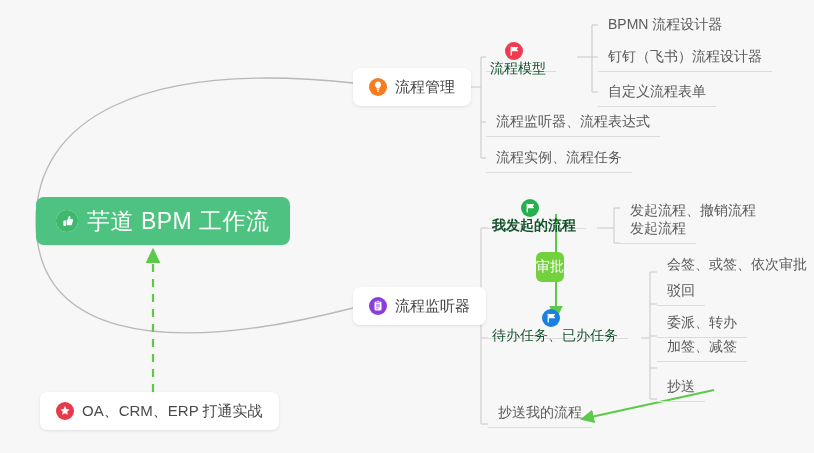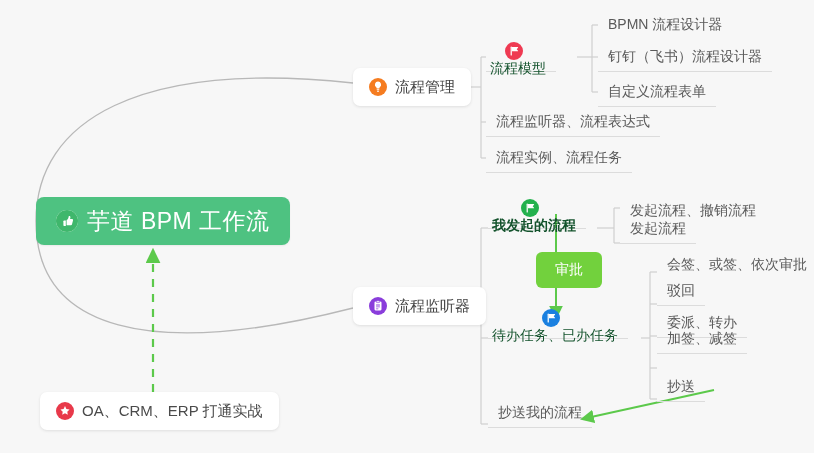--- a/index.html
+++ b/index.html
@@ -89,22 +89,22 @@
     border-bottom: 1px solid #dcdcdc;
     color: #14532d;
     font-size: 14px;
     flex-direction: column;
   }
 
   
   .tag {
     background: #72d13d;
     border-radius: 6px;
-    height: 36px;
-    padding: 0 19px;
+    height: 30px;
+    padding: 0 0;
     justify-content: flex-end;
   }
   .tag .label {
     color: #ffffff;
     font-size: 14px;
   }
 
   
   .icon {
     width: 18px;
@@ -292,21 +292,21 @@
 
   <div class="node leaf noline" style="left:657px; top:250px;">
     <span>会签、或签、依次审批</span>
   </div>
   <div class="node leaf" style="left:657px; top:276px;">
     <span>驳回</span>
   </div>
   <div class="node leaf" style="left:657px; top:308px;">
     <span>委派、转办</span>
   </div>
-  <div class="node leaf" style="left:657px; top:324px;justify-content:center;">
+  <div class="node leaf" style="left:657px; top:332px;justify-content:center;">
     <span>加签、减签</span>
   </div>
   <div class="node leaf" style="left:657px; top:372px;">
     <span>抄送</span>
   </div>
 
   <div class="node leaf" style="left:488px; top:398px;">
     <span>抄送我的流程</span>
   </div>
 

